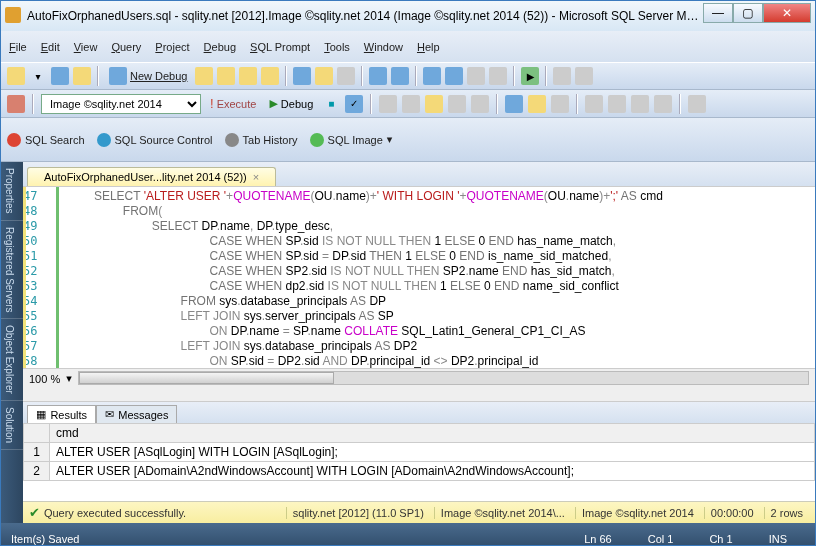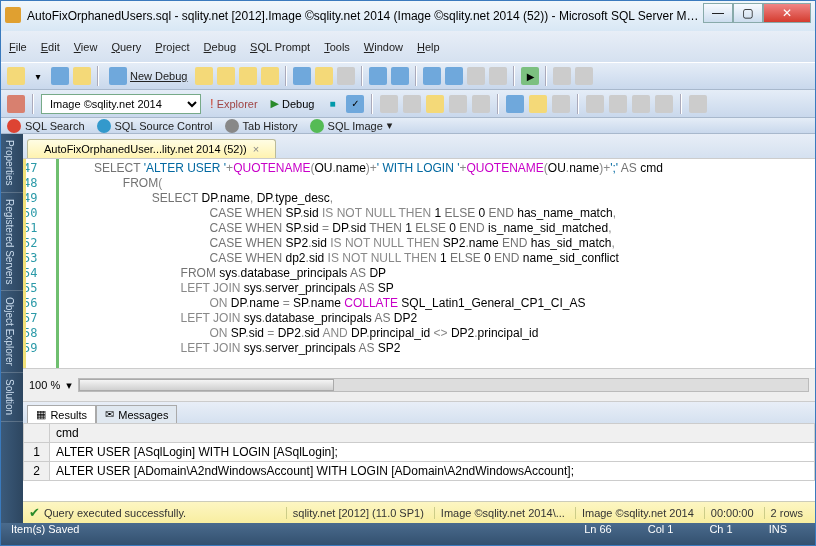--- a/index.html
+++ b/index.html
@@ -22,58 +22,58 @@
 .tbtn.icon-red { background: #d8806f; border-radius: 2px; }
 .tbtn.icon-gray { background: #ccc; border-radius: 2px; }
 .sep { width: 2px; height: 20px; border-left: 1px solid #aab; border-right: 1px solid #fff; margin: 0 2px; }
 .newquery { display: flex; align-items: center; gap: 3px; padding: 0 4px; }
 .newquery span { text-decoration: underline; color: #222; }
 .toolbar2 { height: 28px; background: linear-gradient(#e5edf7,#c9d8ec); display: flex; align-items: center; padding: 0 6px; gap: 5px; border-bottom: 1px solid #a8b8cc; }
 .dbselect { height: 20px; width: 160px; background: #fff; border: 1px solid #7a8; font-size: 11px; padding: 0 4px; }
 .exec { display: flex; align-items: center; gap: 3px; color: #a04444; padding: 0 4px; }
 .exec .red { color: #c43; font-size: 13px; }
 .debug { display: flex; align-items: center; gap: 3px; padding: 0 4px; }
-.toolbar3 { height: 16px; background: linear-gradient(#e5edf7,#c9d8ec); display: flex; padding: 0 6px; gap: 12px; border-bottom: 1px solid #a8b8cc; }
+.toolbar3 { height: 44px; background: linear-gradient(#e5edf7,#c9d8ec); display: flex; padding: 0 6px; gap: 12px; border-bottom: 1px solid #a8b8cc; }
 .tool3item { display: flex; align-items: center; gap: 4px; color: #222; }
 .t3icon { width: 14px; height: 14px; border-radius: 7px; }
 .t3icon.red { background: #d43; }
 .t3icon.blue { background: #39c; }
 .t3icon.gray { background: #888; }
 .t3icon.green { background: #5b5; }
 .body { flex: 1; display: flex; overflow: hidden; }
 .leftrail { width: 22px; background: linear-gradient(to right,#3b5a7a,#2d4660); display: flex; flex-direction: column; color: #cde; font-size: 10px; }
 .leftrail div { writing-mode: vertical-lr; padding: 6px 3px; border-bottom: 1px solid rgba(255,255,255,0.2); cursor: default; }
 .main { flex: 1; display: flex; flex-direction: column; overflow: hidden; }
 .doctab { height: 24px; background: linear-gradient(#e8eef7,#d5e1f0); display: flex; align-items: flex-end; padding-left: 4px; }
 .doctab .tab { background: linear-gradient(#fffde4,#fff3b0); border: 1px solid #bb9; border-bottom: none; padding: 3px 16px; display: flex; align-items: center; gap: 6px; font-size: 11px; border-radius: 3px 3px 0 0; }
 .doctab .tab .x { color: #888; font-size: 11px; }
 .editor { flex: 1; display: flex; overflow: hidden; background: #fff; border-top: 1px solid #ccc; }
 .gutter { width: 36px; background: #fff; text-align: right; padding-right: 20px; color: #2b9aa8; font-family: Consolas, monospace; font-size: 12px; line-height: 15px; padding-top: 2px; border-right: 3px solid #6fbf6f; position: relative; }
 .gutter::after { content: ""; position: absolute; left: 0; top: 0; bottom: 0; width: 3px; background: #f2e27a; }
 .code { flex: 1; font-family: Consolas, monospace; font-size: 12px; line-height: 15px; padding: 2px 6px; white-space: pre; overflow: hidden; color: #000; }
 .code .kw { color: #737373; }
-.code .str { color: #0369a1; }
+.code .str { color: #b91c1c; }
 .code .fn { color: #c800c8; }
 .code .gr { color: #888; }
 .code .nm { color: #000; }
-.zoomrow { height: 20px; background: #efefef; border-top: 1px solid #ccc; display: flex; align-items: center; padding: 16px 6px; font-size: 11px; gap: 6px; }
+.zoomrow { height: 20px; background: #efefef; border-top: 1px solid #ccc; display: flex; align-items: flex-end; padding: 16px 6px; font-size: 11px; gap: 6px; }
 .zoomrow .scroll { flex: 1; height: 14px; border: 1px solid #bbb; background: #ddd; position: relative; }
 .zoomrow .scroll div { position: absolute; left: 0; width: 35%; top: 0; bottom: 0; background: linear-gradient(#f4f4f4,#d0d0d0); border: 1px solid #aaa; }
 .restabs { height: 22px; background: linear-gradient(#e8eef7,#d5e1f0); display: flex; align-items: flex-end; padding-left: 4px; border-top: 1px solid #ccc; }
 .restabs .tab { background: #fff; border: 1px solid #aaa; border-bottom: none; padding: 2px 8px; display: flex; align-items: center; gap: 4px; font-size: 11px; }
 .restabs .tab.inactive { background: #e0e8f0; }
 .grid { flex-shrink: 0; height: 78px; background: #fff; overflow: hidden; }
 .grid table { border-collapse: collapse; width: 100%; font-size: 12px; }
 .grid th, .grid td { border: 1px solid #ccc; padding: 2px 6px; text-align: left; background: #fff; }
 .grid th { background: #f0f0f0; font-weight: normal; }
 .grid .rownum { background: #f0f0f0; width: 26px; text-align: center; }
 .querystatus { height: 22px; background: linear-gradient(#fdf6c3,#f8eea0); border-top: 1px solid #ccb; display: flex; align-items: center; padding: 0 6px; font-size: 11px; color: #333; gap: 4px; }
 .querystatus .ok { color: #2a8a2a; font-size: 13px; }
 .querystatus .seg { border-left: 1px solid #cc8; padding: 0 6px; }
-.statusbar { height: 22px; background: linear-gradient(#4a6b8d,#33506f); color: #fff; display: flex; align-items: flex-start; padding: 0 10px; font-size: 11px; }
+.statusbar { height: 22px; background: linear-gradient(#4a6b8d,#33506f); color: #fff; display: flex; align-items: flex-end; padding: 0 10px; font-size: 11px; }
 .statusbar .s { padding: 0 18px; }
 .statusbar .spacer { flex: 1; }
 </style>
 </head>
 <body>
 
 <div class="window">
   <div class="titlebar">
     <div class="icon"></div>
     <div class="title">AutoFixOrphanedUsers.sql - sqlity.net [2012].Image ©sqlity.net 2014 (Image ©sqlity.net 2014 (52)) - Microsoft SQL Server Ma...</div>
@@ -131,21 +131,21 @@
   </div>
 
   <div class="toolbar2">
     <div class="tbtn icon-red"></div>
     <div class="sep"></div>
     <select class="dbselect">
       <option>Image ©sqlity.net 2014</option>
     </select>
     <div class="exec">
       <span class="red">!</span>
-      <span>Explorer</span>
+      <span>Execute</span>
     </div>
     <div class="debug">
       <span style="color:#2a8a2a">▶</span>
       <span>Debug</span>
     </div>
     <div class="tbtn" style="color:#09a">■</div>
     <div class="tbtn icon-blue">✓</div>
     <div class="sep"></div>
     <div class="tbtn icon-gray"></div>
     <div class="tbtn icon-gray"></div>

